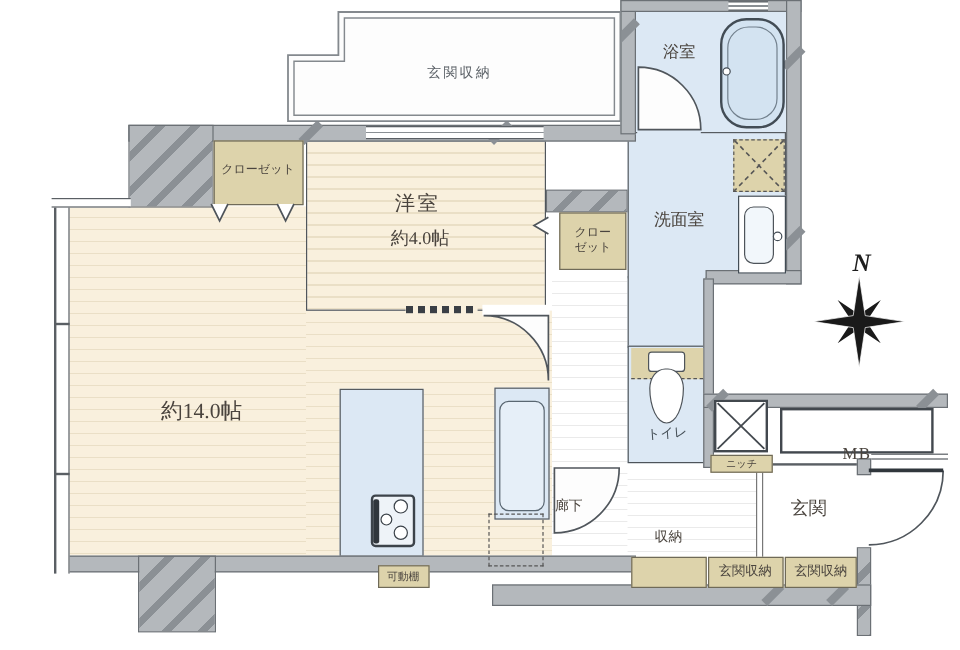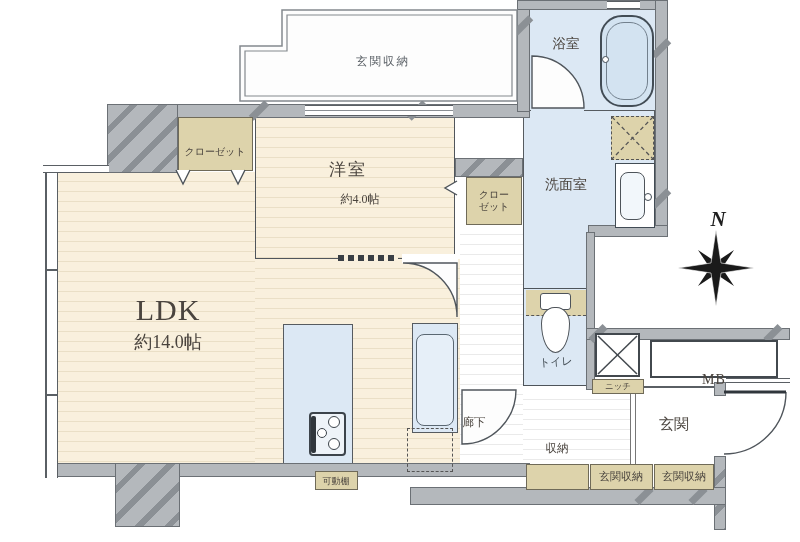--- a/index.html
+++ b/index.html
@@ -132,29 +132,28 @@
   </svg>
 
   <svg class="overlay" style="left:666px;top:196px" width="100" height="120" viewBox="0 0 100 120">
     <text x="52" y="30" text-anchor="middle" font-family="Liberation Serif, DejaVu Serif, serif" font-size="21" font-style="italic" font-weight="bold" fill="#1e1e1e">N</text>
     <polygon points="68,54 56,72 68,90 50,78 32,90 44,72 32,54 50,66" fill="#1a1a1a"></polygon>
     <polygon points="50,34 55,67 88,72 55,77 50,110 45,77 12,72 45,67" fill="#1a1a1a" stroke="#fff" stroke-width="0.6"></polygon>
   </svg>
 
   <div class="lbl" style="left:383px;top:62px;font-size:11.5px;letter-spacing:2px;color:#5a6066">玄関収納</div>
   <div class="lbl" style="left:348px;top:170px;font-size:17px;letter-spacing:2px">洋室</div>
-  <div class="lbl" style="left:360px;top:199px;font-size:12px">約4.0帖</div>
-  <div class="lbl" style="left:168px;top:310px;font-size:30px;letter-spacing:1px">LDK</div>
+  <div class="lbl" style="left:350px;top:199px;font-size:15px">約4.0帖</div>
   <div class="lbl" style="left:168px;top:343px;font-size:18px">約14.0帖</div>
   <div class="lbl" style="left:566px;top:44px;font-size:13.5px">浴室</div>
   <div class="lbl" style="left:566px;top:185px;font-size:14px">洗面室</div>
   <div class="lbl" style="left:556px;top:362px;font-size:11px;color:#465058;transform:translate(-50%,-50%) rotate(-4deg)">トイレ</div>
   <div class="lbl" style="left:474px;top:423px;font-size:11.5px">廊下</div>
   <div class="lbl" style="left:674px;top:424px;font-size:15px">玄関</div>
-  <div class="lbl" style="left:215px;top:152px;font-size:10px">クローゼット</div>
+  <div class="lbl" style="left:215px;top:142px;font-size:10px">クローゼット</div>
   <div class="lbl" style="left:494px;top:201px;font-size:10px;text-align:left">
     <span>クロー</span><br>
     <span>ゼット</span>
   </div>
   <div class="lbl" style="left:557px;top:449px;font-size:11.5px">収納</div>
   <div class="lbl" style="left:621px;top:477px;font-size:11px">玄関収納</div>
   <div class="lbl" style="left:684px;top:477px;font-size:11px">玄関収納</div>
   <div class="lbl" style="left:618px;top:386px;font-size:8.5px">ニッチ</div>
   <div class="lbl" style="left:336px;top:481px;font-size:9px">可動棚</div>
   <div class="lbl" style="left:714px;top:380px;font-size:14px;letter-spacing:1px">MB</div>

